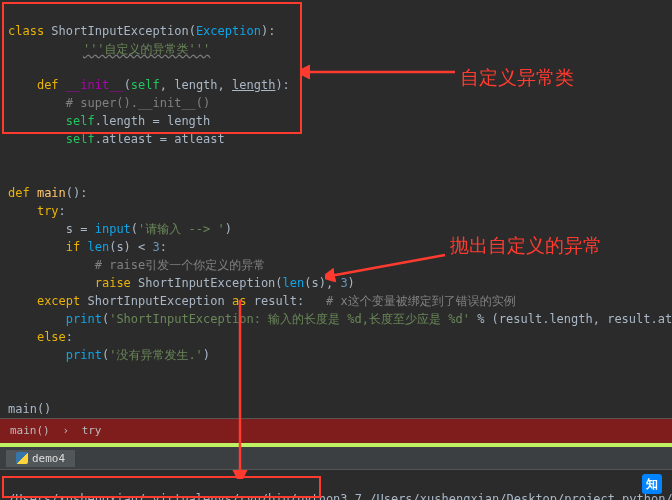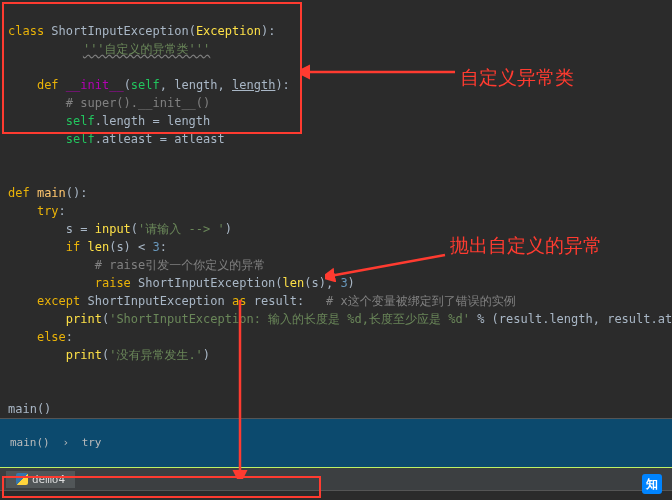--- a/index.html
+++ b/index.html
@@ -23,50 +23,50 @@
   .kw { color: #eab308; }
   .cls { color: #a9b7c6; }
   .fn { color: #ffc66d; }
   .dunder { color: #b200b2; }
   .self { color: #22c55e; }
   .str { color: #6a8759; }
   .str-wavy { color: #6a8759; text-decoration: underline wavy #808080; margin-left: 46px; }
   .num { color: #6897bb; }
   .cmt { color: #808080; font-style: normal; }
   .param { color: #a9b7c6; }
-  .builtin { color: #fde047; }
+  .builtin { color: #0ea5e9; }
   .param-u { text-decoration: underline; }
   .red-box {
     position: absolute;
     border: 2px solid #ff3b30;
     pointer-events: none;
     z-index: 10;
   }
   .annot {
     position: absolute;
     color: #ff3b30;
     font-family: sans-serif;
     font-size: 19px;
     font-weight: 500;
     z-index: 11;
   }
   .arrow { position: absolute; z-index: 11; pointer-events: none; }
   .breadcrumb {
-    background: #0c4a6e;
+    background: #7f1d1d;
     border-top: 1px solid #555;
     height: 20px;
-    padding: 14px 10px;
+    padding: 2px 10px;
     font-size: 11px;
     color: #bbb;
     line-height: 20px;
   }
   .breadcrumb span { margin-right: 6px; }
   .tab-bar {
     background: #3c3f41;
-    border-top: 1px solid #bef264;
+    border-top: 4px solid #bef264;
     height: 22px;
     padding: 0 6px;
     font-size: 11px;
     display: flex;
     align-items: center;
   }
   .tab {
     background: #515658;
     padding: 2px 10px;
     color: #ddd;

